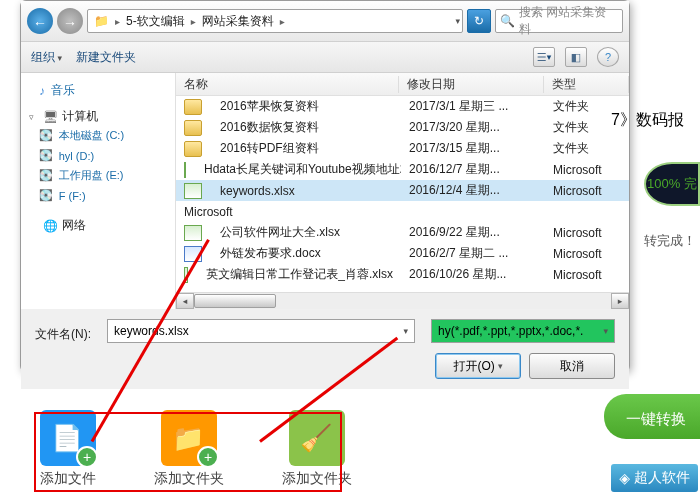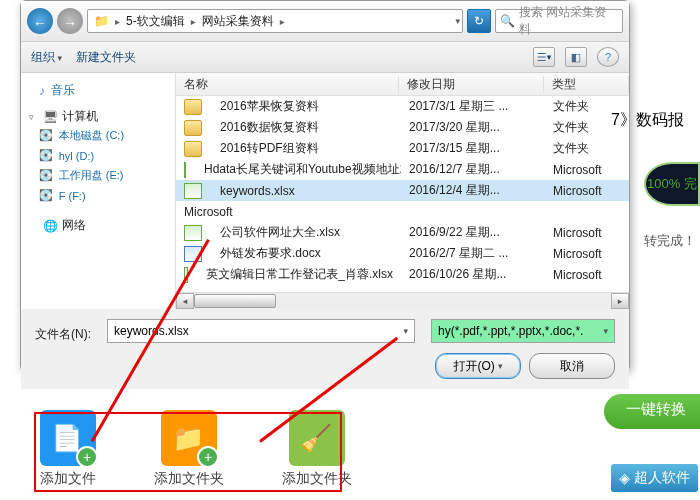--- a/index.html
+++ b/index.html
@@ -42,36 +42,36 @@
 .fic-xlsx{background:linear-gradient(#d8f0d0,#fff);border:1px solid #6aa84f}
 .fic-docx{background:linear-gradient(#d8e8ff,#fff);border:1px solid #4a7ac8}
 .hscroll{height:16px;border-top:1px solid #ddd;background:#eee;display:flex;align-items:center}
 .hscroll .arrow{width:16px;height:14px;background:linear-gradient(#fff,#d0d0d0);border:1px solid #b0b0b0;display:flex;align-items:center;justify-content:center;font-size:9px;color:#555}
 .hscroll .track{flex:1;height:14px;position:relative}
 .hscroll .thumb{position:absolute;left:0;width:80px;height:12px;top:0;background:linear-gradient(#fff,#c8c8c8);border:1px solid #a0a0a0;border-radius:2px}
 .footer{padding:10px 14px;background:#f0f0f0;display:flex;flex-direction:column;gap:10px}
 .fn-row{display:flex;align-items:flex-end;gap:16px}
 .fn-label{color:#222}
 .fn-input{flex:1;height:22px;border:1px solid #a0a0a0;background:#fff;padding:0 6px;display:flex;align-items:center}
-.fn-filter{width:170px;height:22px;border:1px solid #a0a0a0;background:#86efac;padding:0 6px;display:flex;align-items:center;justify-content:space-between}
+.fn-filter{width:170px;height:22px;border:1px solid #a0a0a0;background:#22c55e;padding:0 6px;display:flex;align-items:center;justify-content:space-between}
 .btn-row{display:flex;gap:8px;justify-content:flex-end}
-.win-btn{width:84px;height:24px;background:linear-gradient(#fdfdfd,#dcdcdc);border:1px solid #8a8a8a;border-radius:11px;display:flex;align-items:center;justify-content:center}
+.win-btn{width:84px;height:24px;background:linear-gradient(#fdfdfd,#dcdcdc);border:1px solid #8a8a8a;border-radius:3px;display:flex;align-items:center;justify-content:center}
 .win-btn.primary{border:1px solid #3a88c8;box-shadow:0 0 0 1px #8cc8f0 inset}
 .bottom-icons{position:absolute;left:40px;bottom:12px;display:flex;gap:58px;align-items:flex-end}
 .big-icon{display:flex;flex-direction:column;align-items:center;gap:4px}
 .bi-box{width:56px;height:56px;border-radius:6px;display:flex;align-items:center;justify-content:center;position:relative}
 .bi-blue{background:#2196f3}
 .bi-orange{background:#ff9800}
 .bi-green{background:#8bc34a}
 .bi-box .plus{position:absolute;right:-2px;bottom:-2px;width:18px;height:18px;background:#4caf50;border-radius:50%;color:#fff;font-size:14px;display:flex;align-items:center;justify-content:center;border:2px solid #fff}
 .bi-label{font-size:14px;color:#444}
 .red-box{position:absolute;border:2px solid #e60000;pointer-events:none}
 .rb1{left:34px;bottom:8px;width:304px;height:76px}
 .red-line{position:absolute;background:#e60000;height:3px;transform-origin:left center;pointer-events:none}
-.side-convert{position:absolute;right:0;top:394px;background:linear-gradient(#6ac84a,#4aa82a);color:#fff;padding:6px 14px 10px 22px;border-top-left-radius:22px;border-bottom-left-radius:22px;font-size:15px}
+.side-convert{position:absolute;right:0;top:394px;background:linear-gradient(#6ac84a,#4aa82a);color:#fff;padding:16px 14px 10px 22px;border-top-left-radius:22px;border-bottom-left-radius:22px;font-size:15px}
 .side-done{position:absolute;right:4px;top:232px;color:#555;font-size:13px}
 .side-pct{position:absolute;right:0;top:162px;width:52px;height:40px;border:2px solid #9cd080;border-radius:50% 0 0 50%;display:flex;align-items:center;justify-content:center;color:#4aa82a;font-size:13px;background:#0f172a}
 .side-digital{position:absolute;right:16px;top:110px;color:#000000;font-size:16px}
 .logo-diamond{position:absolute;right:2px;bottom:8px;display:flex;align-items:center;gap:4px;color:#fff;font-size:14px;background:linear-gradient(#5ab8e0,#2a88c0);padding:5px 8px;border-radius:3px}
 .small-dd{font-size:9px;color:#555}
 </style>
 </head>
 <body>
 
 <div class="dialog">

